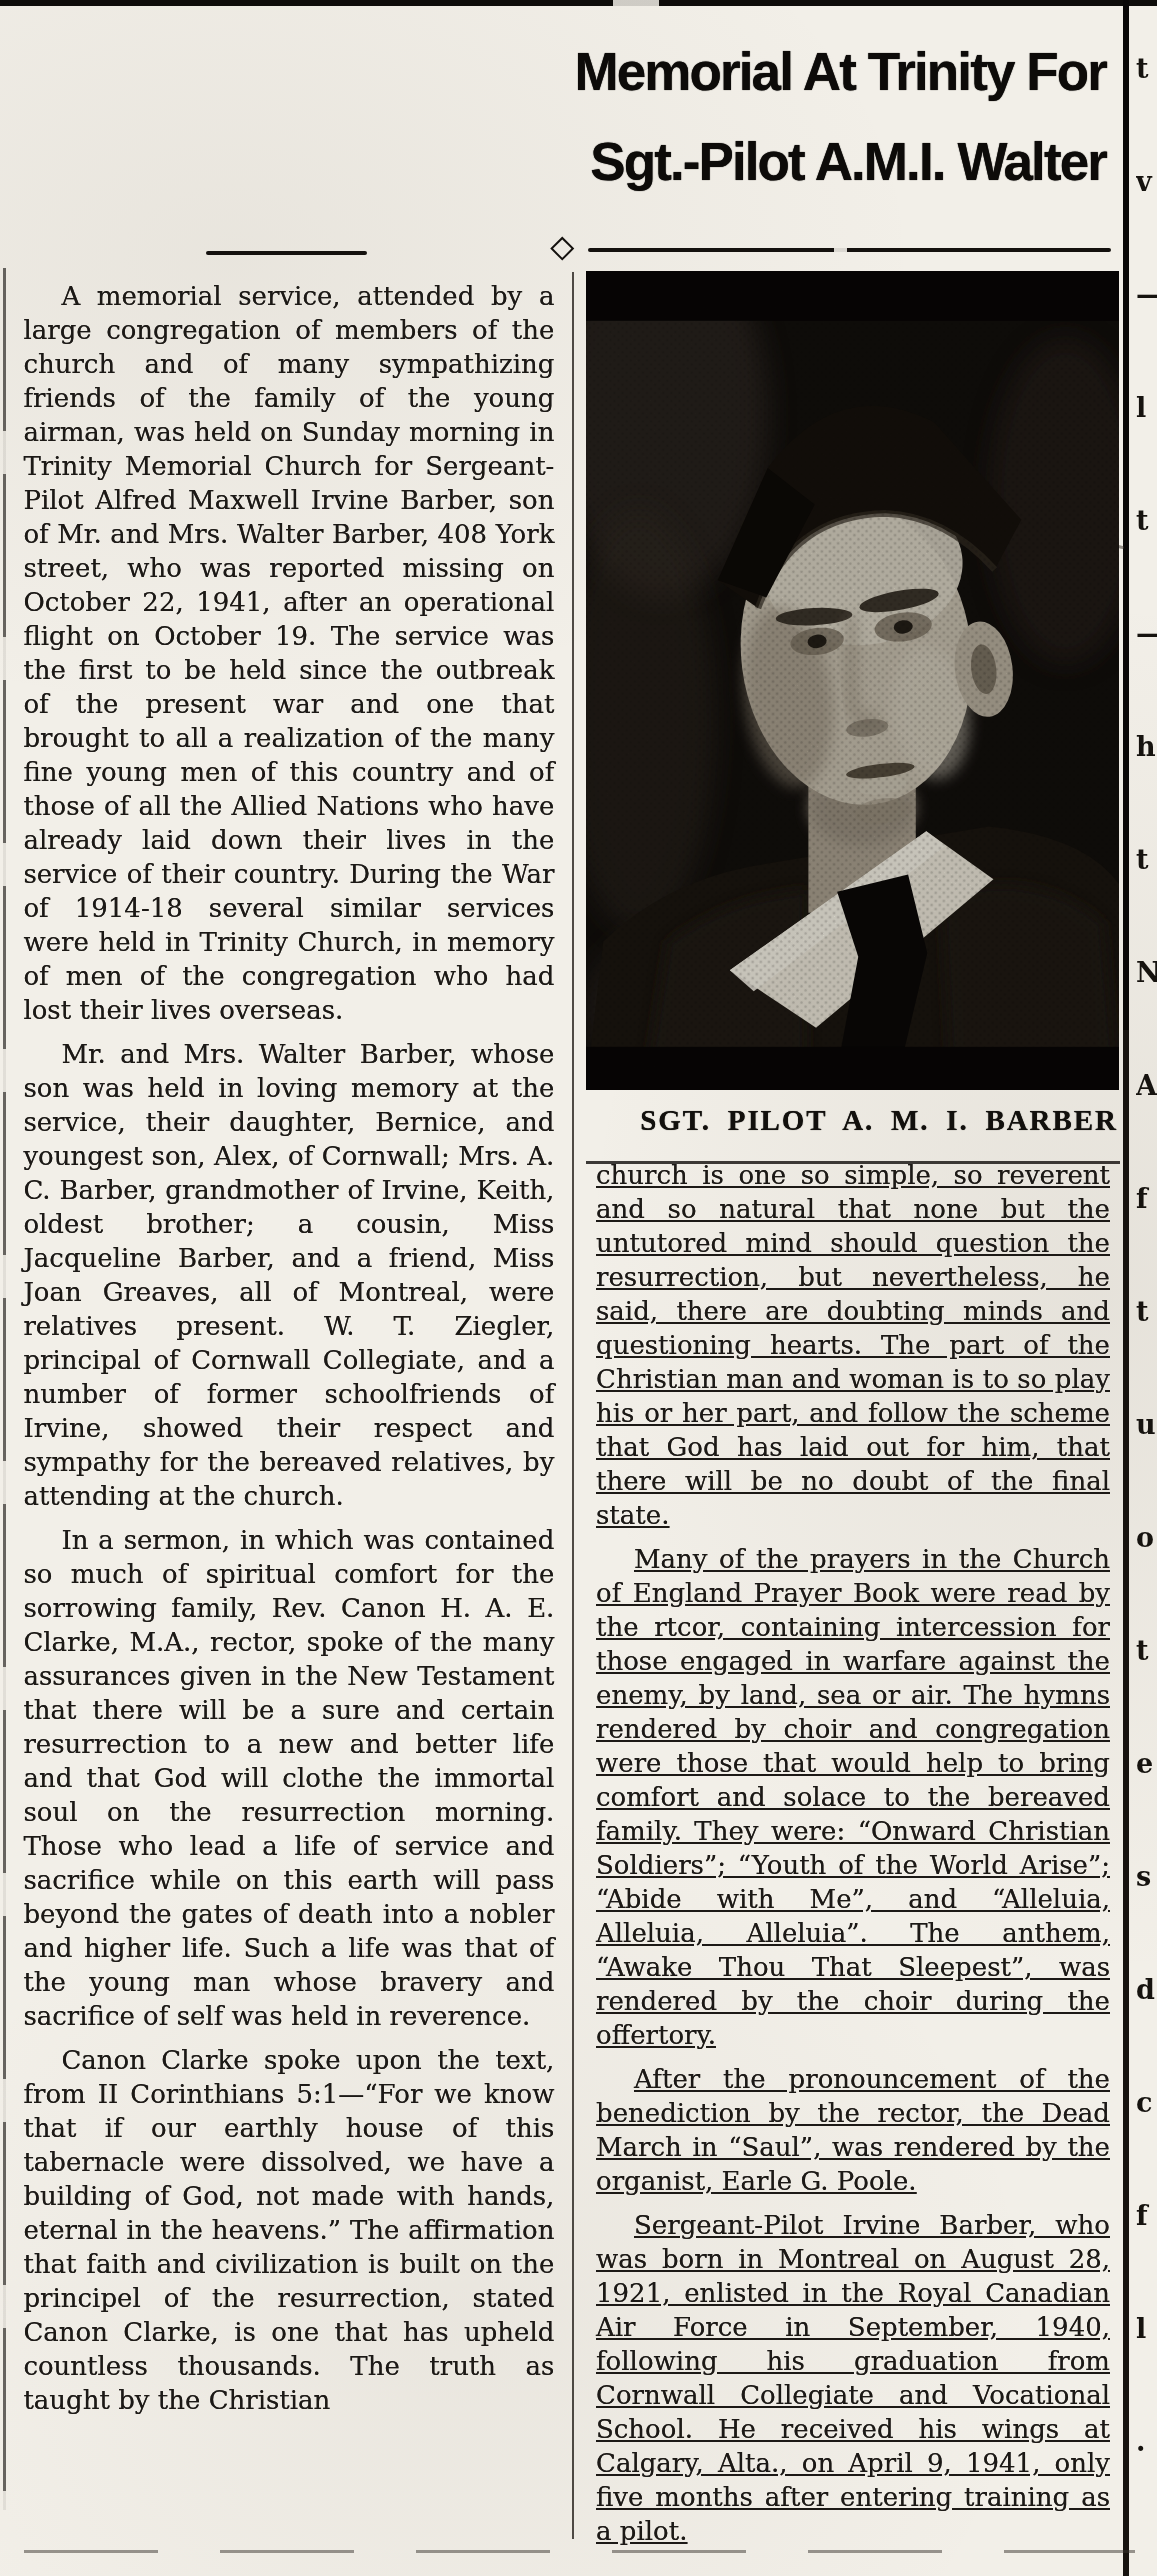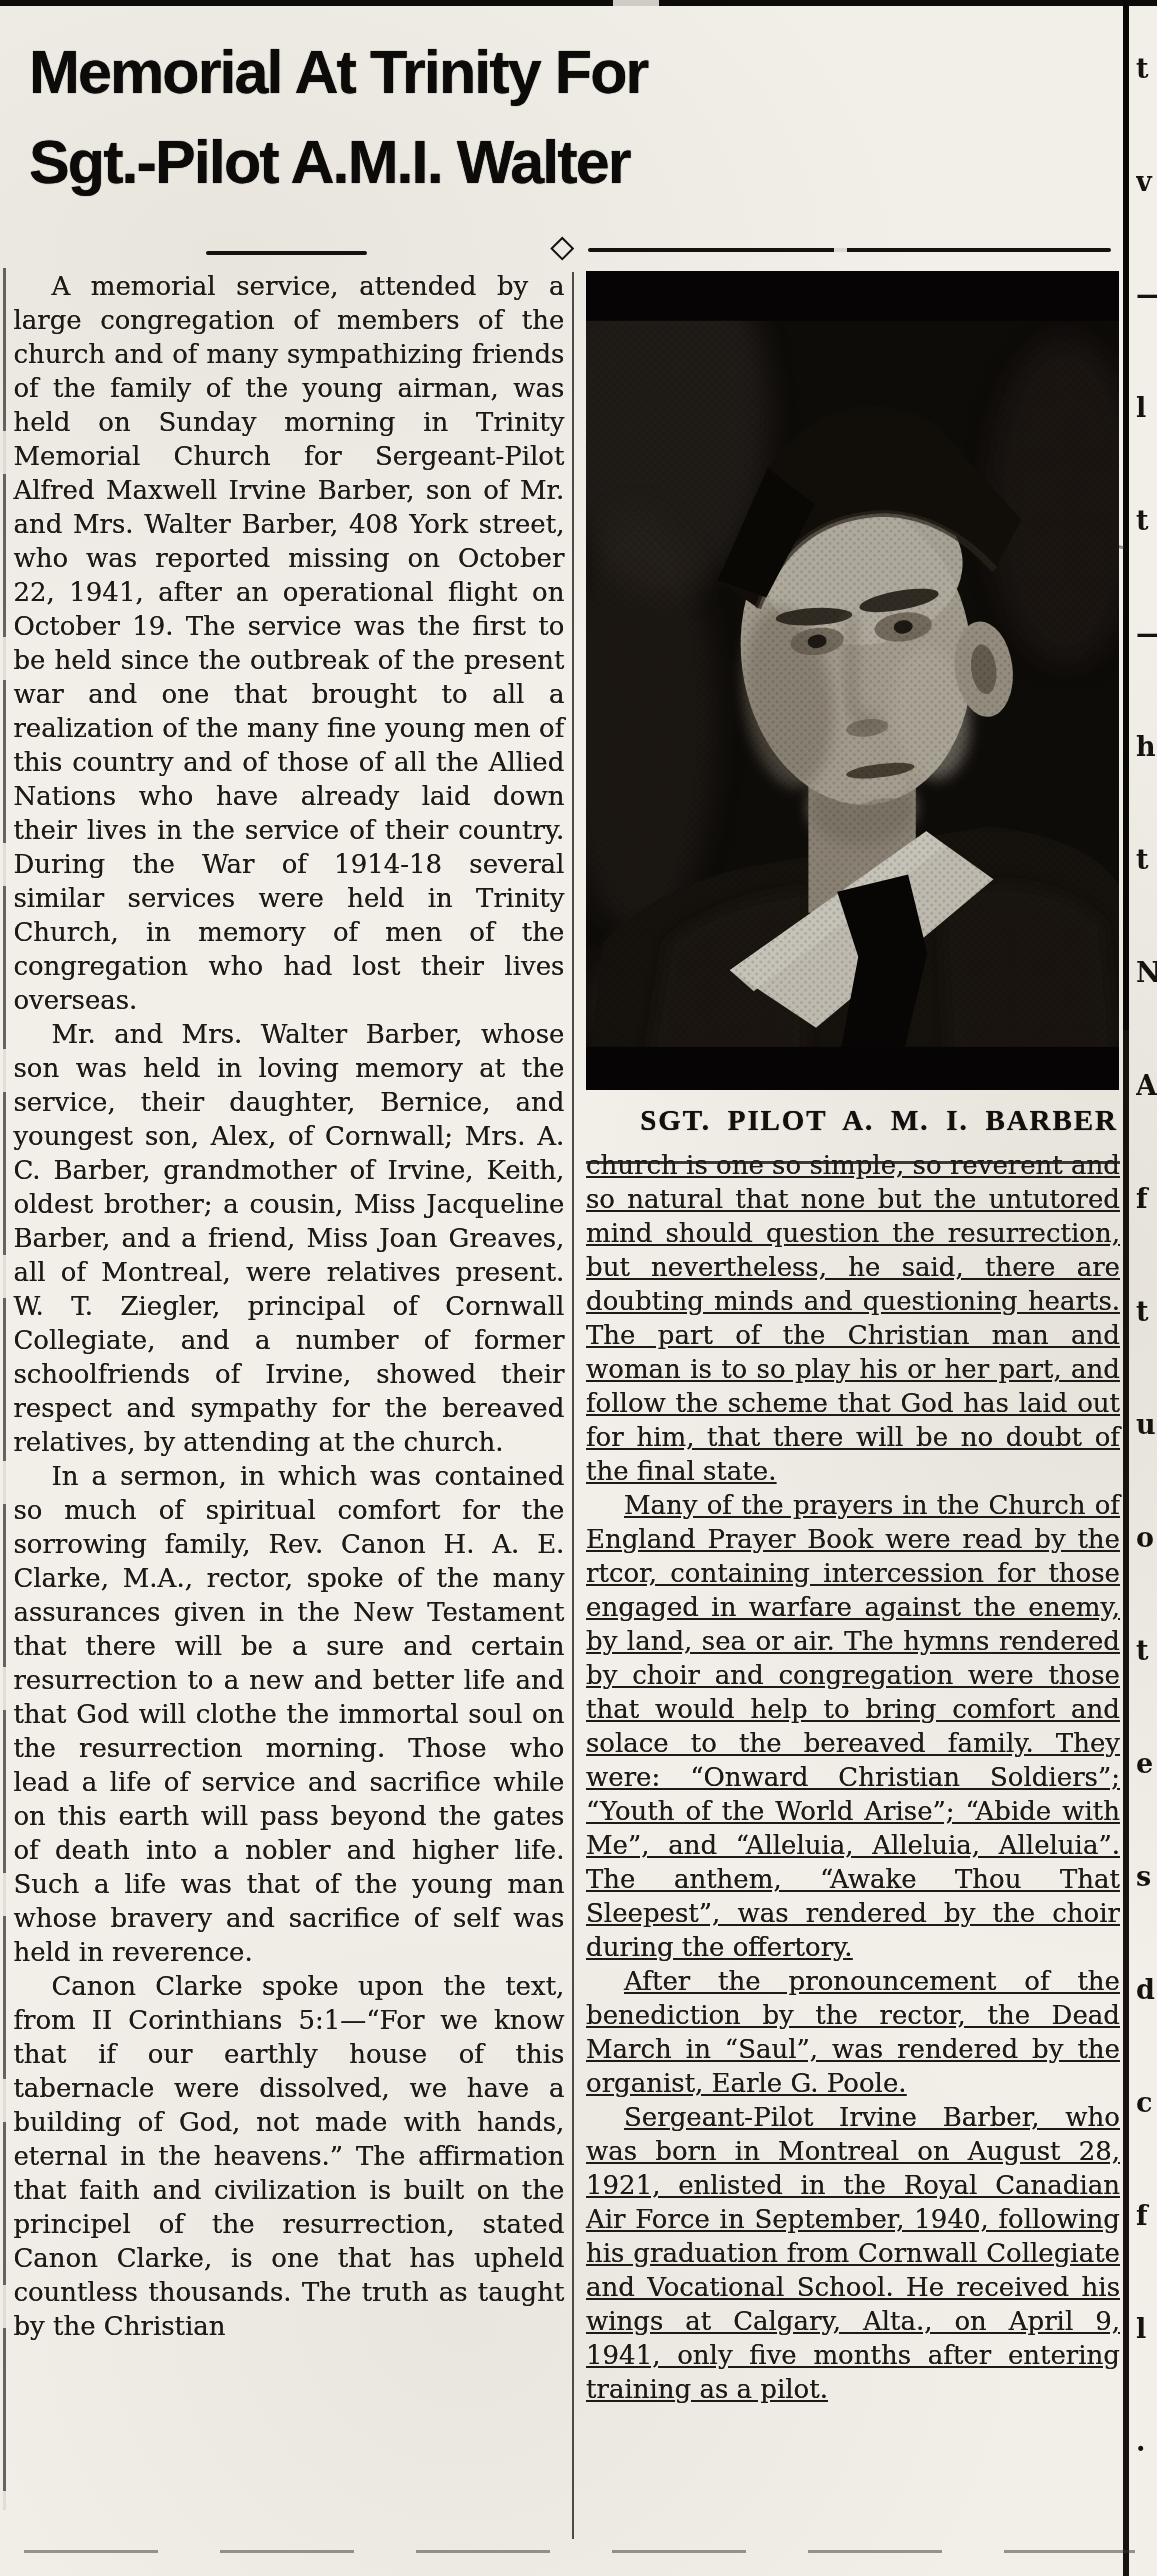--- a/index.html
+++ b/index.html
@@ -30,25 +30,26 @@
     background:repeating-linear-gradient(180deg,#1c1916 0 163px, rgba(28,25,22,0.12) 163px 206px);
     opacity:.65;
   }
   .edge-strip {
     position:absolute; left:1136px; top:11.5px; width:21px;
     font-family:"DejaVu Serif", serif; font-weight:bold;
     font-size:27px; line-height:113px; color:#16130f;
     white-space:pre-line; overflow:hidden; text-align:left;
   }
   .headline {
-    position:absolute; left:29px; top:27px; width:1102px;
+    position:absolute; left:4px; top:27px; width:1102px;
     font-family:"Liberation Sans", sans-serif;
-    font-weight:700; font-size:61px; line-height:90px;
+    font-weight:700; font-size:53px; line-height:90px;
     letter-spacing:-1.9px; color:#0d0b09;
     text-shadow:0 0 1px #0d0b09;
+    text-align:right;
   }
   .divider { position:absolute; top:239px; left:0; width:1123px; height:25px; }
   .divider .seg1 {
     position:absolute; left:206px; top:11.5px; width:161px; height:4.8px;
     background:#14110e; border-radius:2.9px;
   }
   .divider .diamond {
     position:absolute; left:554px; top:1px; width:12.5px; height:12.5px;
     border:2.9px solid #14110e; transform:rotate(45deg); background:transparent;
   }
@@ -59,21 +60,21 @@
   }
   .col-rule {
     position:absolute; left:572px; top:272px; width:1.9px; height:2267px;
     background:#26211b; opacity:.8;
   }
   .col {
     position:absolute; width:551px;
     font-size:26px; line-height:34px; text-align:justify;
     text-shadow:0 0 0.6px rgba(28,25,22,0.8);
   }
-  .col p { margin:0; text-indent:38px; }
+  .col p { margin:10px; text-indent:38px; }
   .col p.noindent { text-indent:0; }
   .left-col  { left:13.4px;  top:269px; }
   .right-col { left:586px; top:1148px; width:534px; line-height:34px;text-decoration:underline; }
   .photo-wrap {
     position:absolute; left:586px; top:271px; width:533px; height:819px;
     background:#0b0908;
   }
   .caption {
     position:absolute; left:612px; top:1104px; width:534px;
     text-align:center; font-family:"Liberation Serif", serif;

